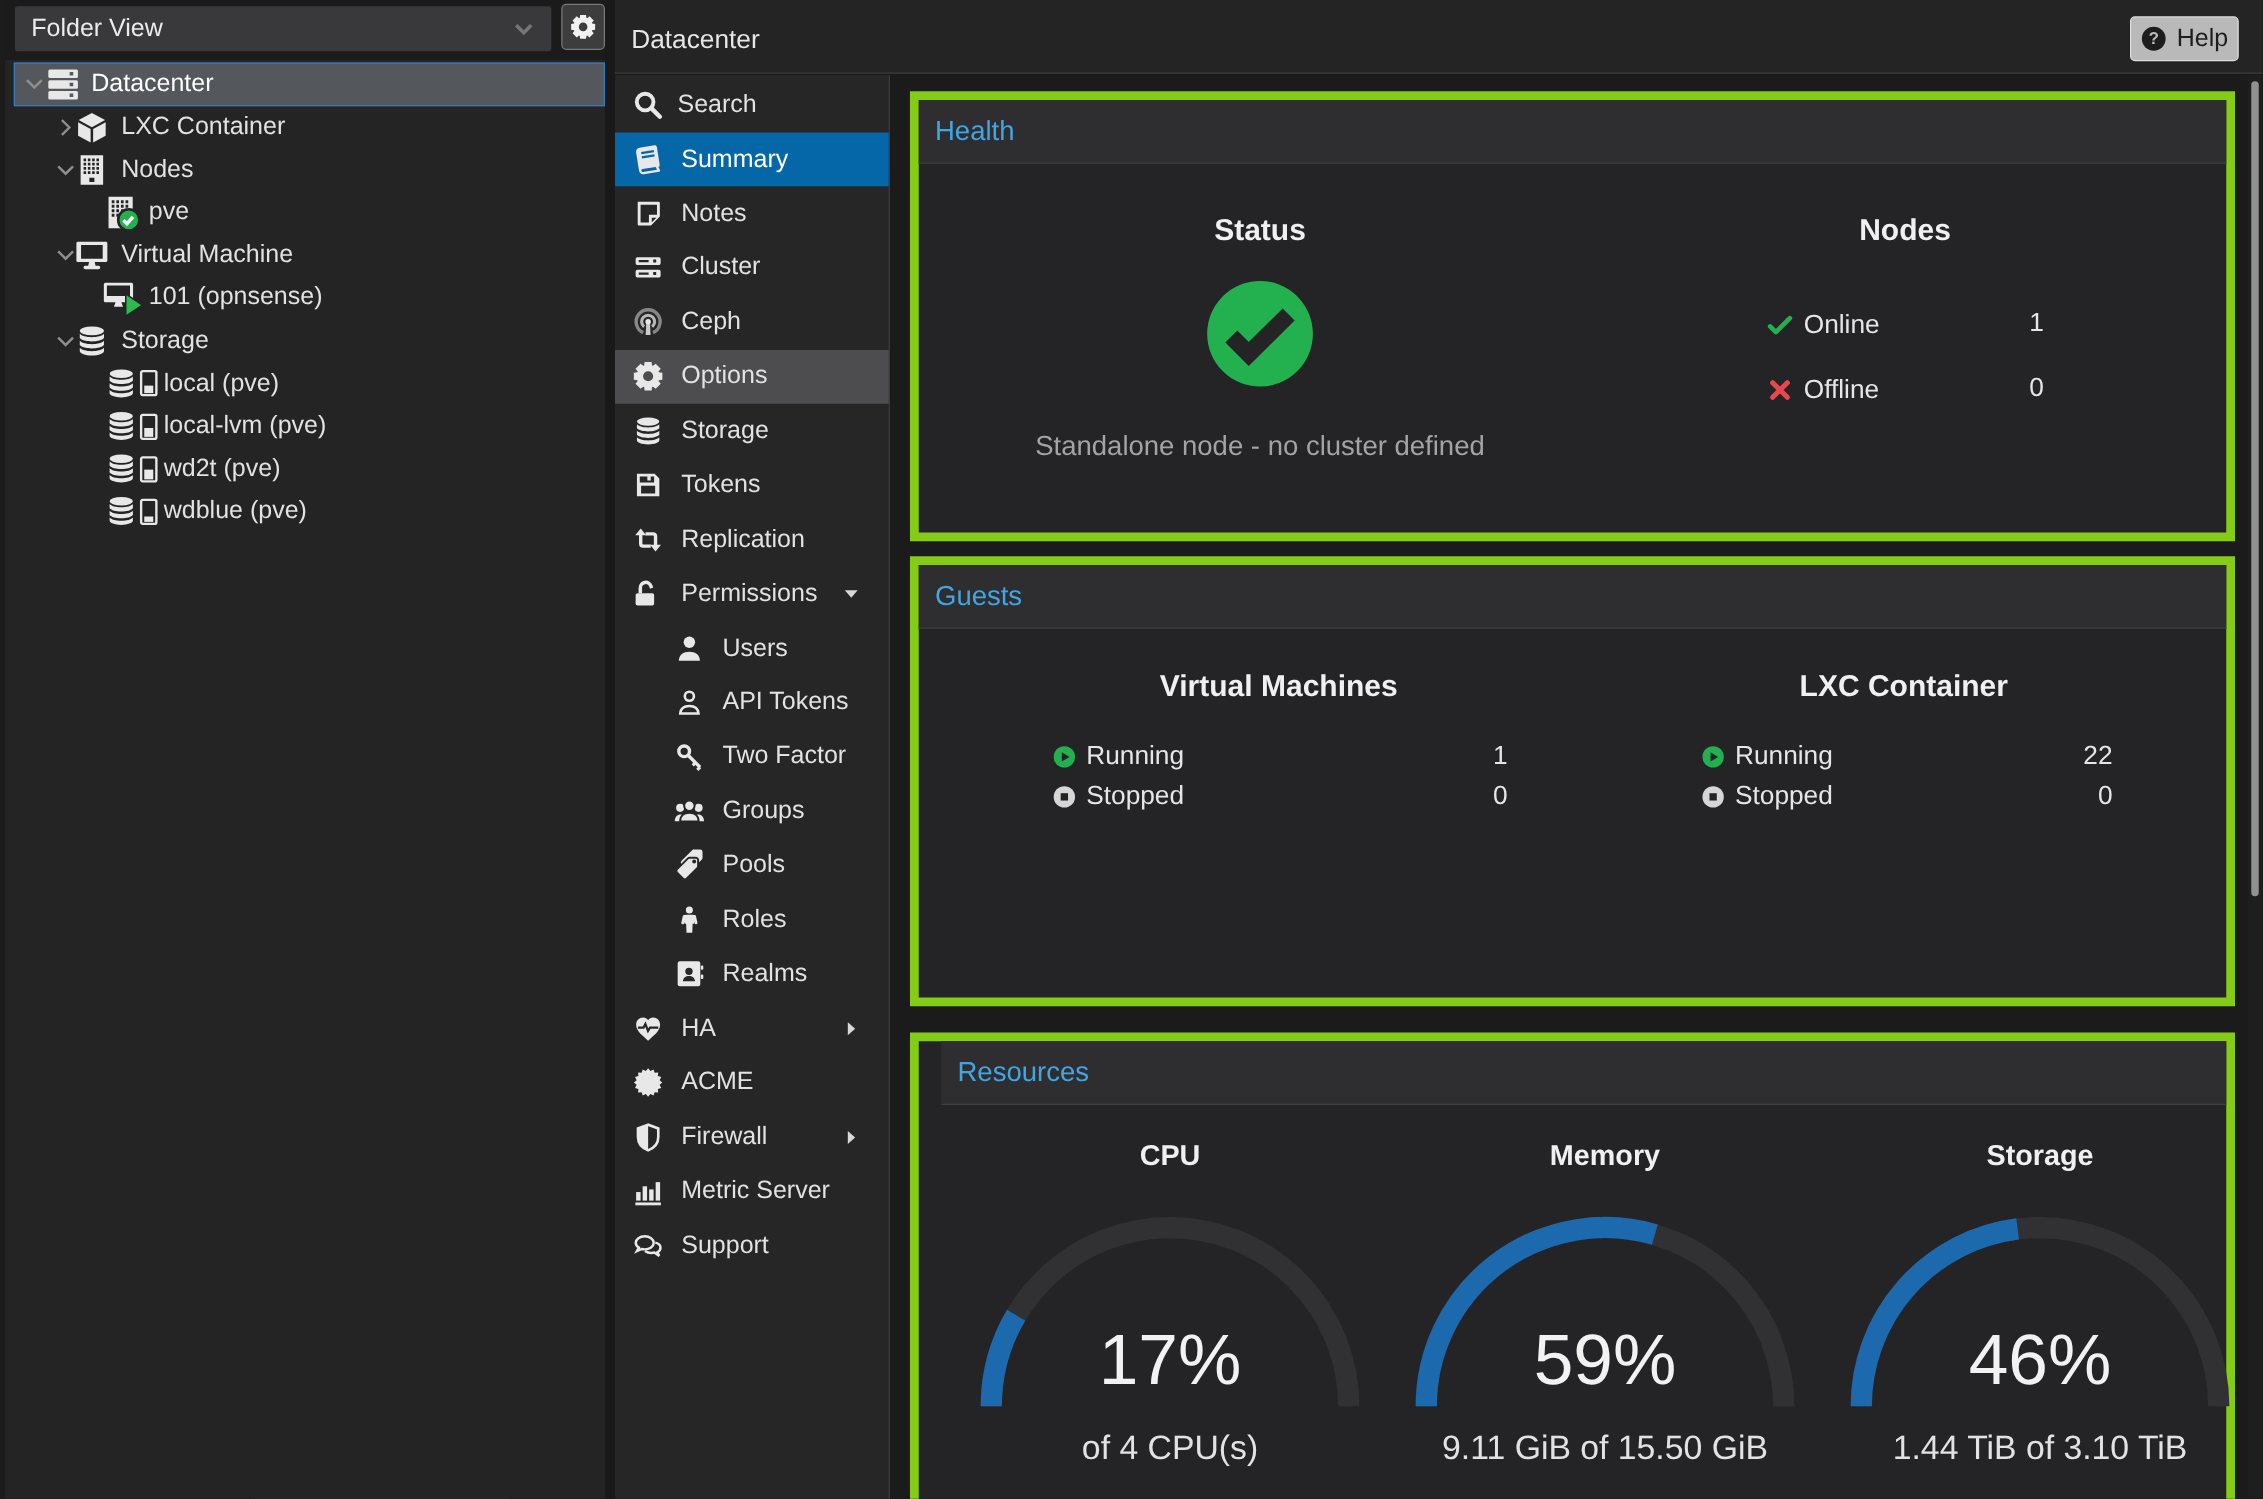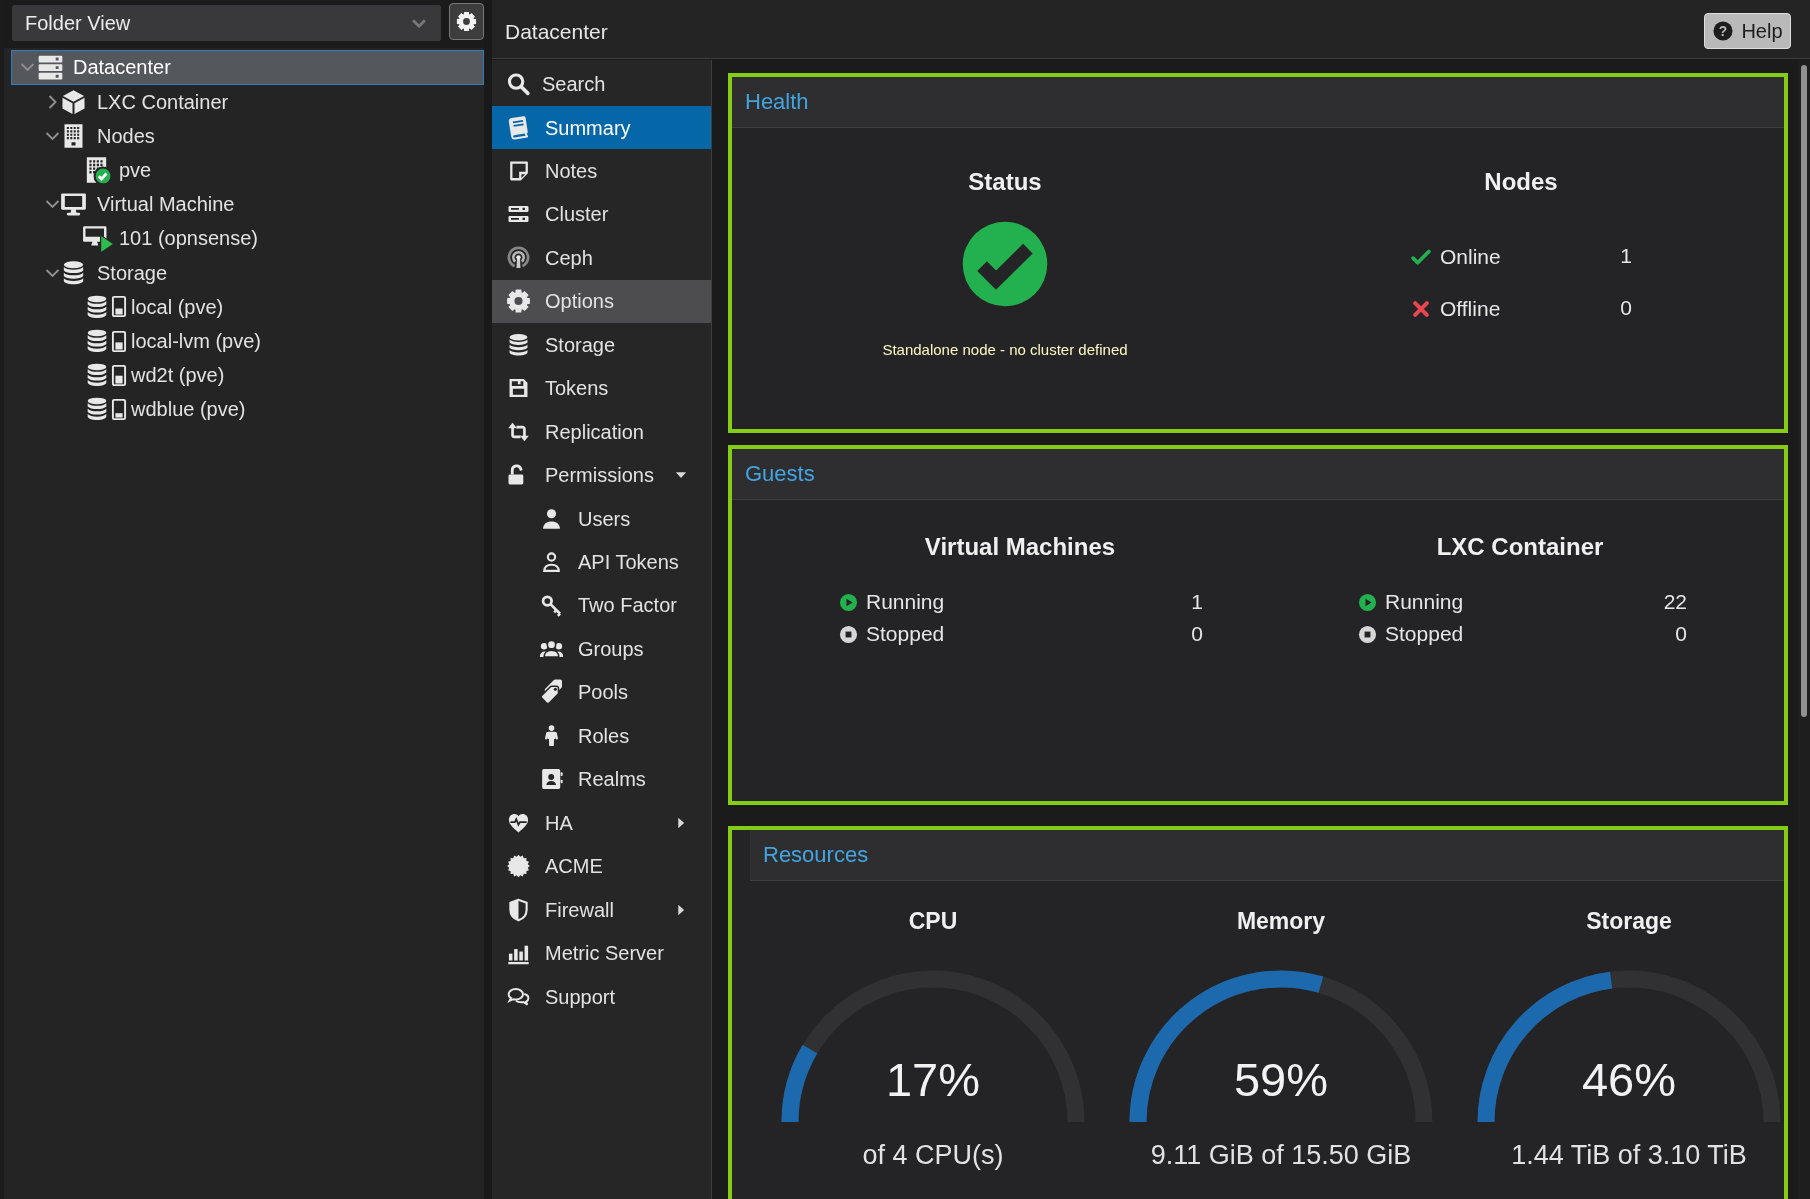--- a/index.html
+++ b/index.html
@@ -37,32 +37,32 @@
   .nav-row { position:absolute; left:0; width:219px; height:44px; display:flex; align-items:center;
              color:#e2e2e2; font-size:20px; --ko:#262626; }
   .nav-row.selected { background:#0566a8; color:#fff; --ko:#0566a8; }
   .nav-row.hover { background:#4d4d4f; --ko:#4d4d4f; }
   .nav-row .n-icon { position:absolute; left:503px; color:#e8e8e8; }
   .nav-row .n-label { position:absolute; white-space:nowrap; }
   .nav-row .n-arrow { position:absolute; color:#d8d8d8; }
 
   #content { left:713px; top:60px; width:1097px; height:1139px; background:#1b1b1b; }
 
-  .panel { position:absolute; left:15px; width:1060px; border:4px solid #84cc16; background:#242426; }
+  .panel { position:absolute; left:15px; width:1060px; border:7px solid #84cc16; background:#242426; }
   .panel-hd { height:51px; background:#2e2e30; border-bottom:1px solid #3e3e3e; display:flex; align-items:center; }
   .panel-hd .ttl { margin-left:13px; font-size:22px; color:#42a5e2; }
   .panel-bd { position:relative; }
 
   .col-title { position:absolute; transform:translateX(-50%); font-size:24px; font-weight:bold; color:#f0f0f0; white-space:nowrap; }
   .stat-row { position:absolute; display:flex; align-items:center; font-size:21px; color:#e6e6e6; --ko:#242426; }
   .stat-row .s-label { margin-left:8px; }
   .stat-val { position:absolute; font-size:21px; color:#e6e6e6; text-align:right; }
 
   .gauge-wrap { position:absolute; }
-  .gauge-pct { position:absolute; transform:translateX(-50%); font-size:47px; color:#f2f2f2; white-space:nowrap; }
+  .gauge-pct { position:absolute; transform:translateX(-50%); font-size:57px; color:#f2f2f2; white-space:nowrap; }
   .gauge-sub { position:absolute; transform:translateX(-50%); font-size:27px; color:#e2e2e2; white-space:nowrap; }
 
   #v-scrollbar { left:1798px; top:60px; width:12px; height:1139px; background:#1e1e1e; }
   #v-thumb { left:3px; top:5px; width:6px; height:652px; background:#919191; border-radius:3px; }
 </style>
 </head>
 <body>
 
 <div id="left-edge" class="abs" style="left:0;top:0;width:4px;height:1199px;background:#1c1c1c;z-index:5;"></div>
 <div id="left-col" class="abs">
@@ -492,21 +492,21 @@
       <span class="ttl">Health</span>
     </div>
     <div class="panel-bd" id="health-bd">
         <div class="col-title" style="left:273px;top:40px;">Status</div>
         <div class="abs" style="left:230px;top:93px;width:86px;height:86px;color:#23b14f;--ko:#242426;">
           <svg class="ic" width="86" height="86" viewBox="0 0 24 24">
             <circle cx="12" cy="12" r="11.8" fill="currentColor"></circle>
             <path d="M5.6 12.6 l3.9 3.9 L18.4 7.7" fill="none" stroke="var(--ko)" stroke-width="3.8"></path>
           </svg>
         </div>
-        <div class="col-title" style="left:273px;top:213px;font-weight:normal;font-size:15px;color:#fef9c3;">Standalone node - no cluster defined</div>
+        <div class="col-title" style="left:273px;top:213px;font-weight:normal;font-size:22px;color:#a3a3a3;">Standalone node - no cluster defined</div>
         <div class="col-title" style="left:789px;top:40px;">Nodes</div>
         <div class="stat-row" style="left:678px;top:105px;height:48px;">
           <span style="color:#23b14f">
             <svg class="ic" width="22" height="22" viewBox="0 0 24 24">
               <path d="M3.4 13.2 l5 5 L20.6 6" fill="none" stroke="currentColor" stroke-width="4" stroke-linecap="round" stroke-linejoin="round"></path>
             </svg>
           </span>
           <span class="s-label">Online</span>
         </div>
         <div class="stat-val" style="left:840px;top:116px;width:60px;">1</div>

